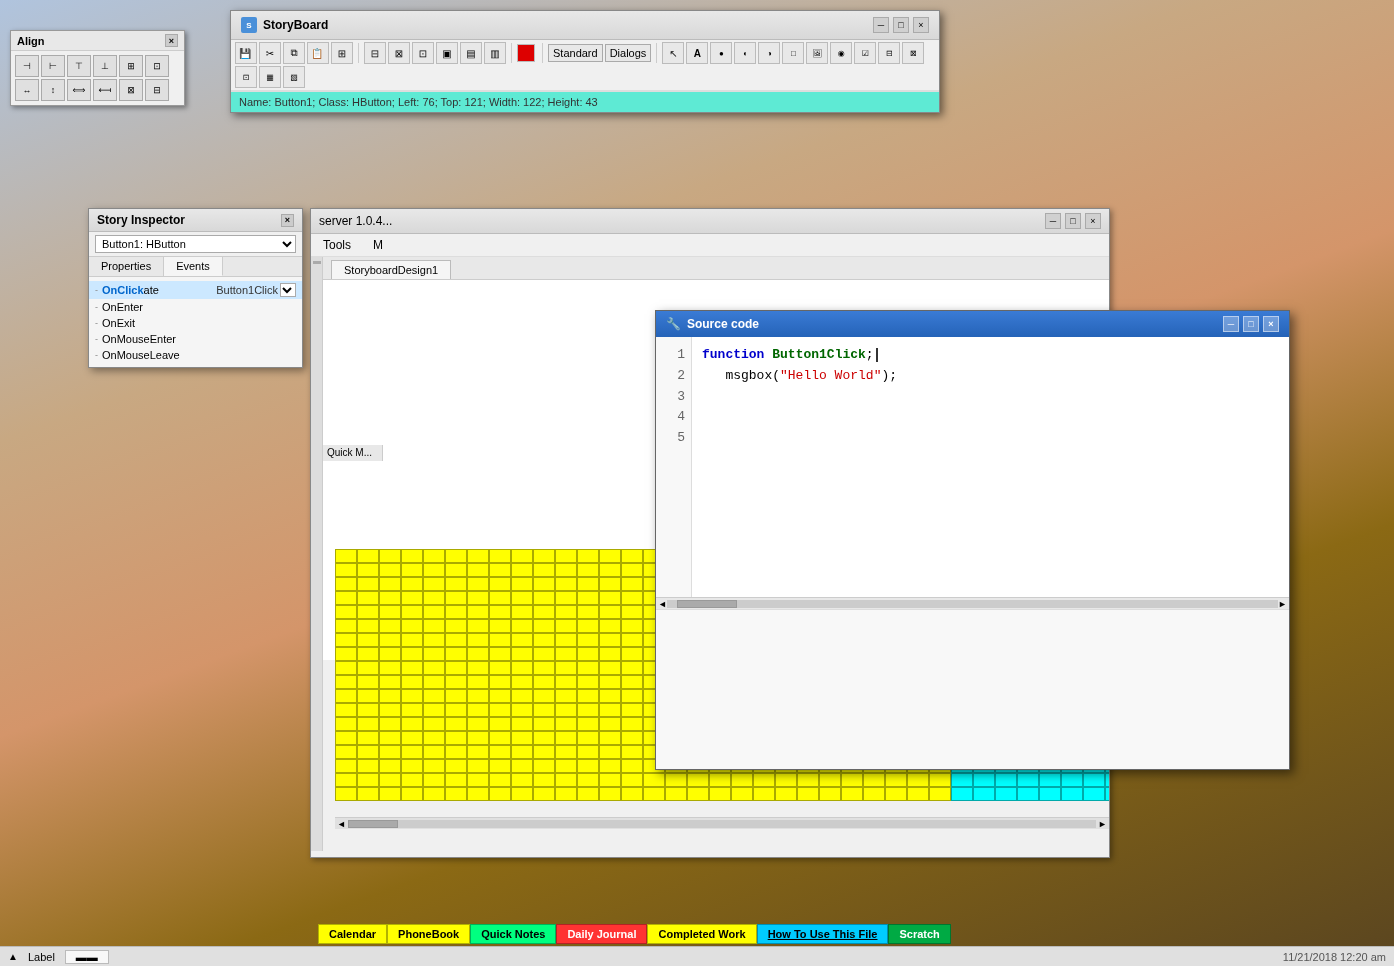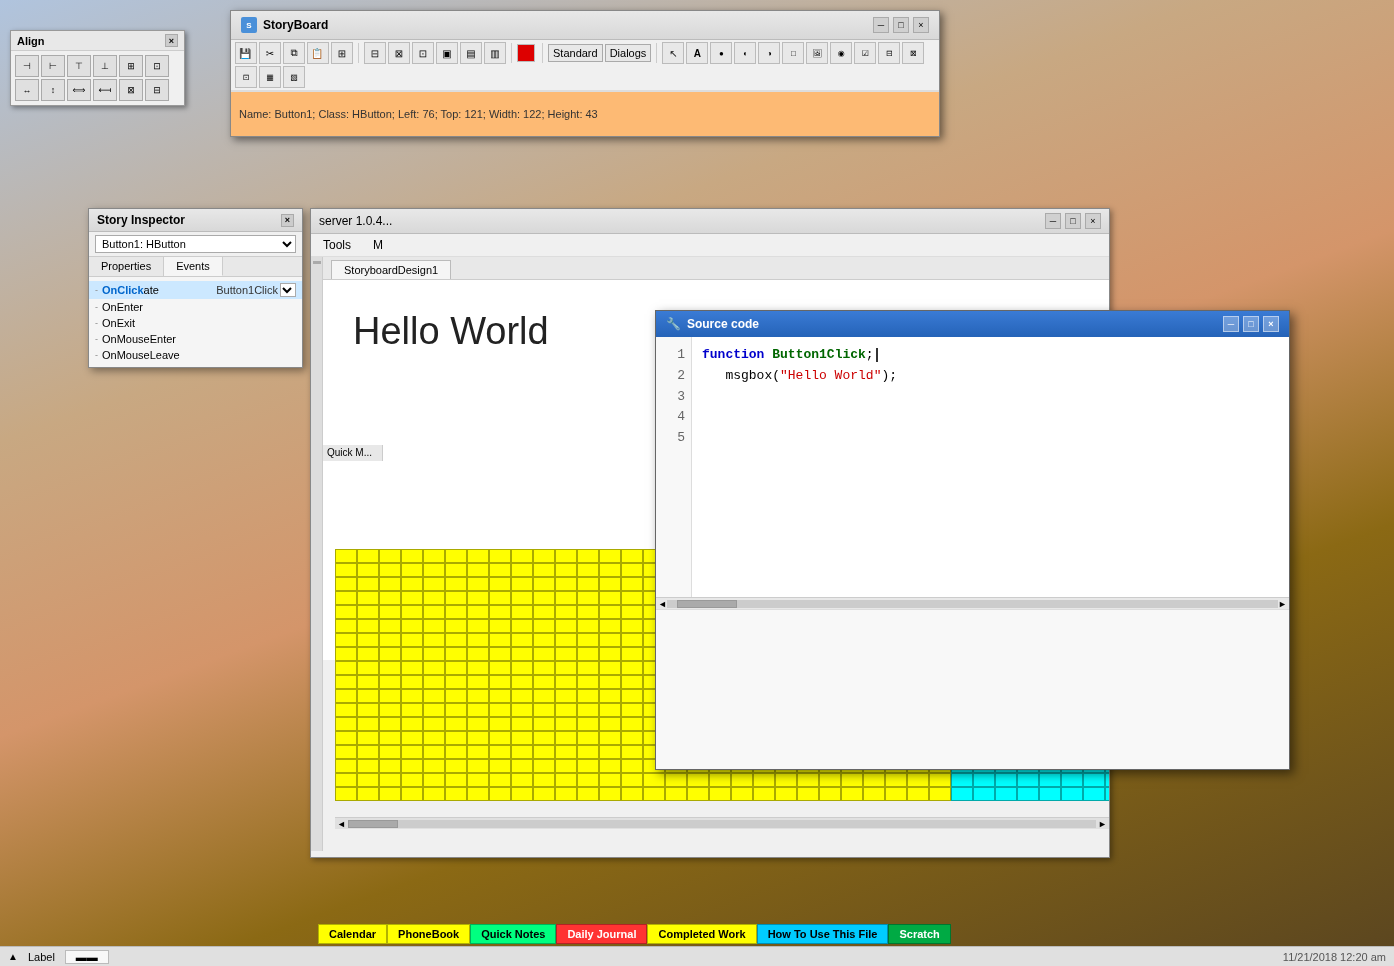--- a/index.html
+++ b/index.html
@@ -136,22 +136,22 @@
       cursor: pointer;
       display: flex; align-items: center; justify-content: center;
       font-size: 10px;
     }
     .sb-tool-separator {
       width: 1px; height: 20px;
       background: #ccc;
       margin: 0 3px;
     }
     .sb-statusbar {
-      padding: 16px 8px;
-      background: #fdba74;
+      padding: 4px 8px;
+      background: #5eead4;
       border-top: 1px solid #ddd;
       font-size: 11px;
       color: #333;
     }
 
     
     .inspector-window {
       position: absolute;
       top: 208px;
       left: 88px;
@@ -577,21 +577,20 @@
     <div class="srv-sidebar">
       <div class="srv-sidebar-mark"></div>
     </div>
     <div class="srv-main">
 
       <div class="design-tab-bar">
         <div class="design-tab active">StoryboardDesign1</div>
       </div>
 
       <div class="design-area" style="height:380px;">
-        <div class="hello-world-text">Hello World</div>
 
         <div style="position:absolute;top:165px;left:0;width:60px;height:16px;background:#e8e8e8;border-right:1px solid #ccc;font-size:10px;padding:2px 4px;overflow:hidden;">Quick M...</div>
 
 
         <div class="srv-toolbar-right">
           <div class="srv-tool-btn">💾</div>
           <div class="srv-tool-btn">▼</div>
         </div>
       </div>
 
@@ -1294,21 +1293,21 @@
     </div>
   </div>
 </div>
 
 <div style="position:absolute;bottom:22px;left:318px;display:flex;gap:0;">
   <div class="btab" style="background:#ffff00;">Calendar</div>
   <div class="btab" style="background:#ffff00;">PhoneBook</div>
   <div class="btab" style="background:#00ff80;">Quick Notes</div>
   <div class="btab" style="background:#ff3333;color:white;">Daily Journal</div>
   <div class="btab" style="background:#ffff00;">Completed Work</div>
-  <div class="btab" style="background:#00ccff;">How To Use This File</div>
+  <div class="btab" style="background:#00ccff;text-decoration:underline;">How To Use This File</div>
   <div class="btab" style="background:#00aa44;color:white;">Scratch</div>
 </div>
 
 <div class="bottom-statusbar">
   <div class="status-left">
     <span style="font-size:10px;cursor:pointer;">▲</span>
     <span>Label</span>
     <span style="padding:0 10px;border:1px solid #bbb;background:#f8f8f8;">▬▬</span>
   </div>
   <div class="status-right">11/21/2018 12:20 am</div>

